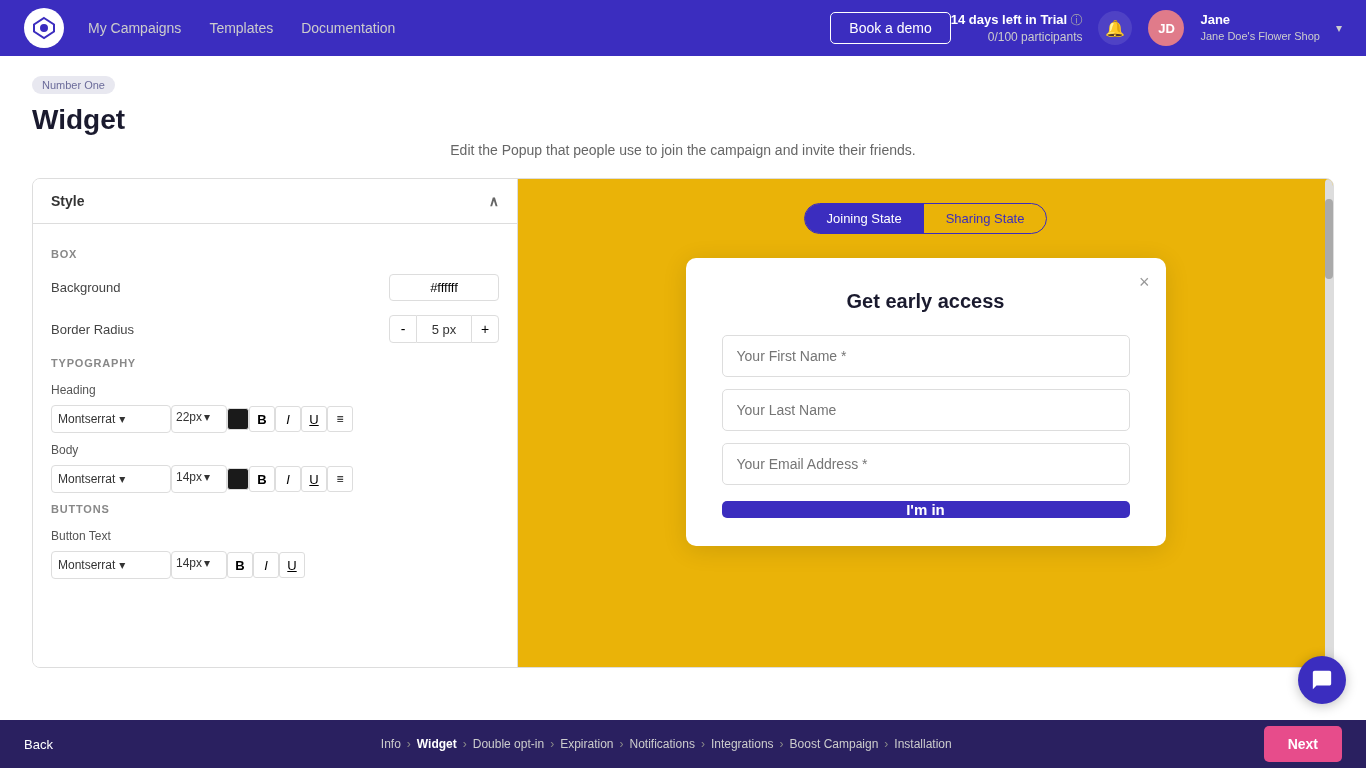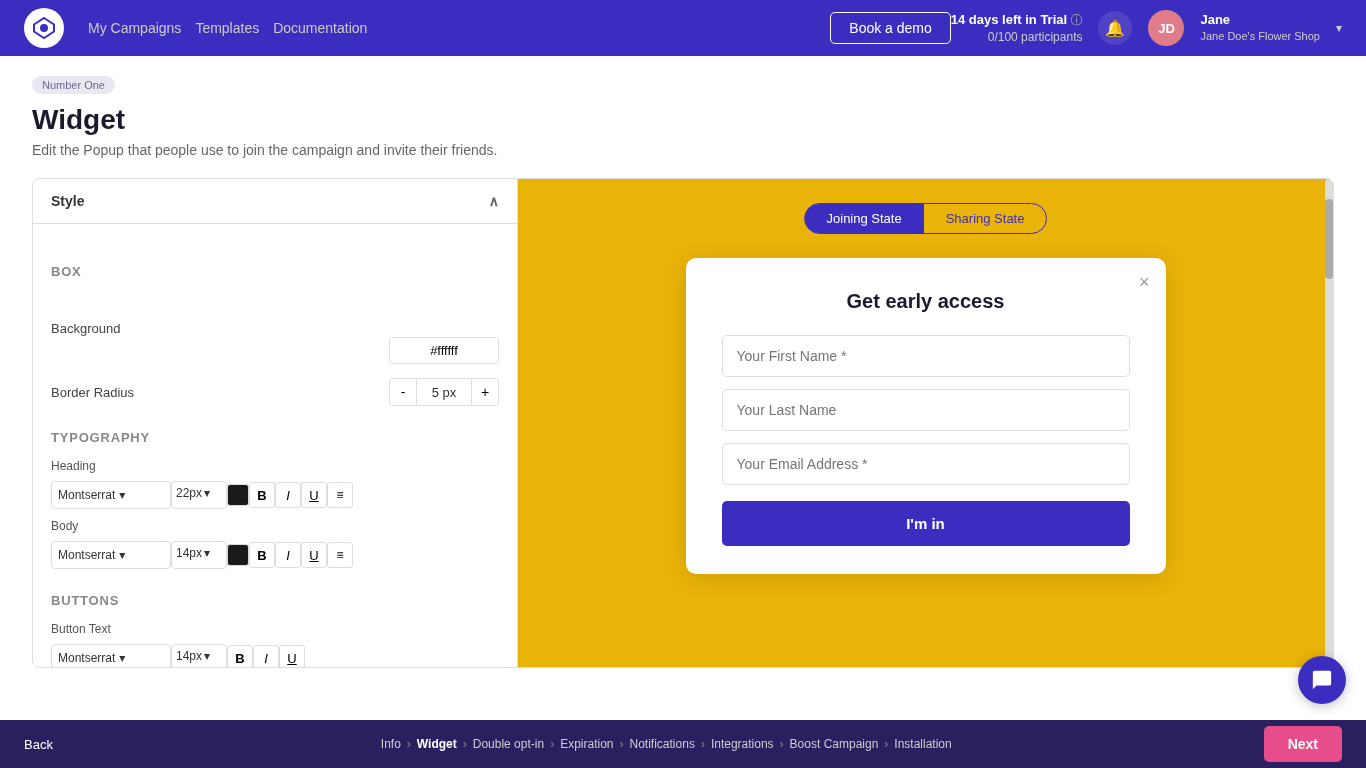--- a/index.html
+++ b/index.html
@@ -16,21 +16,21 @@
     }
     .navbar-logo {
       width: 40px; height: 40px;
       border-radius: 50%;
       background: #fff;
       display: flex; align-items: center; justify-content: center;
       margin-right: 24px;
       flex-shrink: 0;
     }
     .navbar-logo svg { width: 24px; height: 24px; }
-    .navbar-links { display: flex; gap: 14px; flex: 1; }
+    .navbar-links { display: flex; gap: 28px; flex: 1; }
     .navbar-links a { color: #ccc; text-decoration: none; font-size: 14px; }
     .btn-demo {
       border: 1.5px solid white;
       color: white;
       background: transparent;
       padding: 7px 18px;
       border-radius: 5px;
       cursor: pointer;
       font-size: 14px;
     }
@@ -68,21 +68,21 @@
     .breadcrumb-badge {
       display: inline-block;
       background: #e8e8f0;
       color: #6b6b9a;
       font-size: 11px;
       padding: 3px 10px;
       border-radius: 12px;
       margin-bottom: 10px;
     }
     .page-title { font-size: 28px; font-weight: 700; color: #1a1a2e; margin-bottom: 6px; }
-    .page-desc { color: #666; font-size: 14px; margin-bottom: 20px; }
+    .page-desc { color: #666; font-size: 14px; margin-bottom: 20px; text-align: center; }
 
     
     .editor-area {
       display: flex;
       gap: 0;
       border: 1px solid #ddd;
       border-radius: 8px;
       overflow: hidden;
       height: 490px;
     }
@@ -98,37 +98,36 @@
     .panel-header {
       display: flex; align-items: center; justify-content: space-between;
       padding: 14px 18px;
       border-bottom: 1px solid #ddd;
       font-weight: 600; font-size: 14px; gap: 32px;
     }
     .chevron-up { font-size: 14px; cursor: pointer; color: #666; }
     .panel-body { padding: 16px 18px; }
 
     .section-label {
-      font-size: 13px; font-weight: 700; color: #888;
+      font-size: 11px; font-weight: 700; color: #888;
       letter-spacing: 0.8px; text-transform: uppercase;
-      margin-bottom: 14px; margin-top: 24px;
+      margin-bottom: 14px; margin-top: 8px;
     }
     .form-row {
       display: flex; align-items: center; justify-content: space-between;
       margin-bottom: 14px;
     }
     .form-label { font-size: 13px; color: #444; }
     .color-input {
       border: 1px solid #ddd;
       border-radius: 4px;
       padding: 5px 10px;
       font-size: 13px;
       width: 110px;
       text-align: center;
-      margin-top: 44px;
     }
     .border-radius-row {
       display: flex; align-items: center; gap: 0;
     }
     .br-btn {
       border: 1px solid #ddd; background: white;
       width: 28px; height: 28px;
       cursor: pointer; font-size: 14px;
       display: flex; align-items: center; justify-content: center;
     }
@@ -236,21 +235,20 @@
       color: #aaa;
       margin-bottom: 12px;
       outline: none;
     }
     .widget-btn {
       width: 100%;
       background: #3b2dbf;
       color: white;
       border: none;
       border-radius: 5px;
-      padding: 14px;
       font-size: 15px;
       font-weight: 600;
       cursor: pointer;
       margin-top: 4px;
     }
 
     
     .scroll-bar {
       position: absolute; right: 0; top: 0; bottom: 0;
       width: 8px; background: #ddd; border-radius: 4px;

